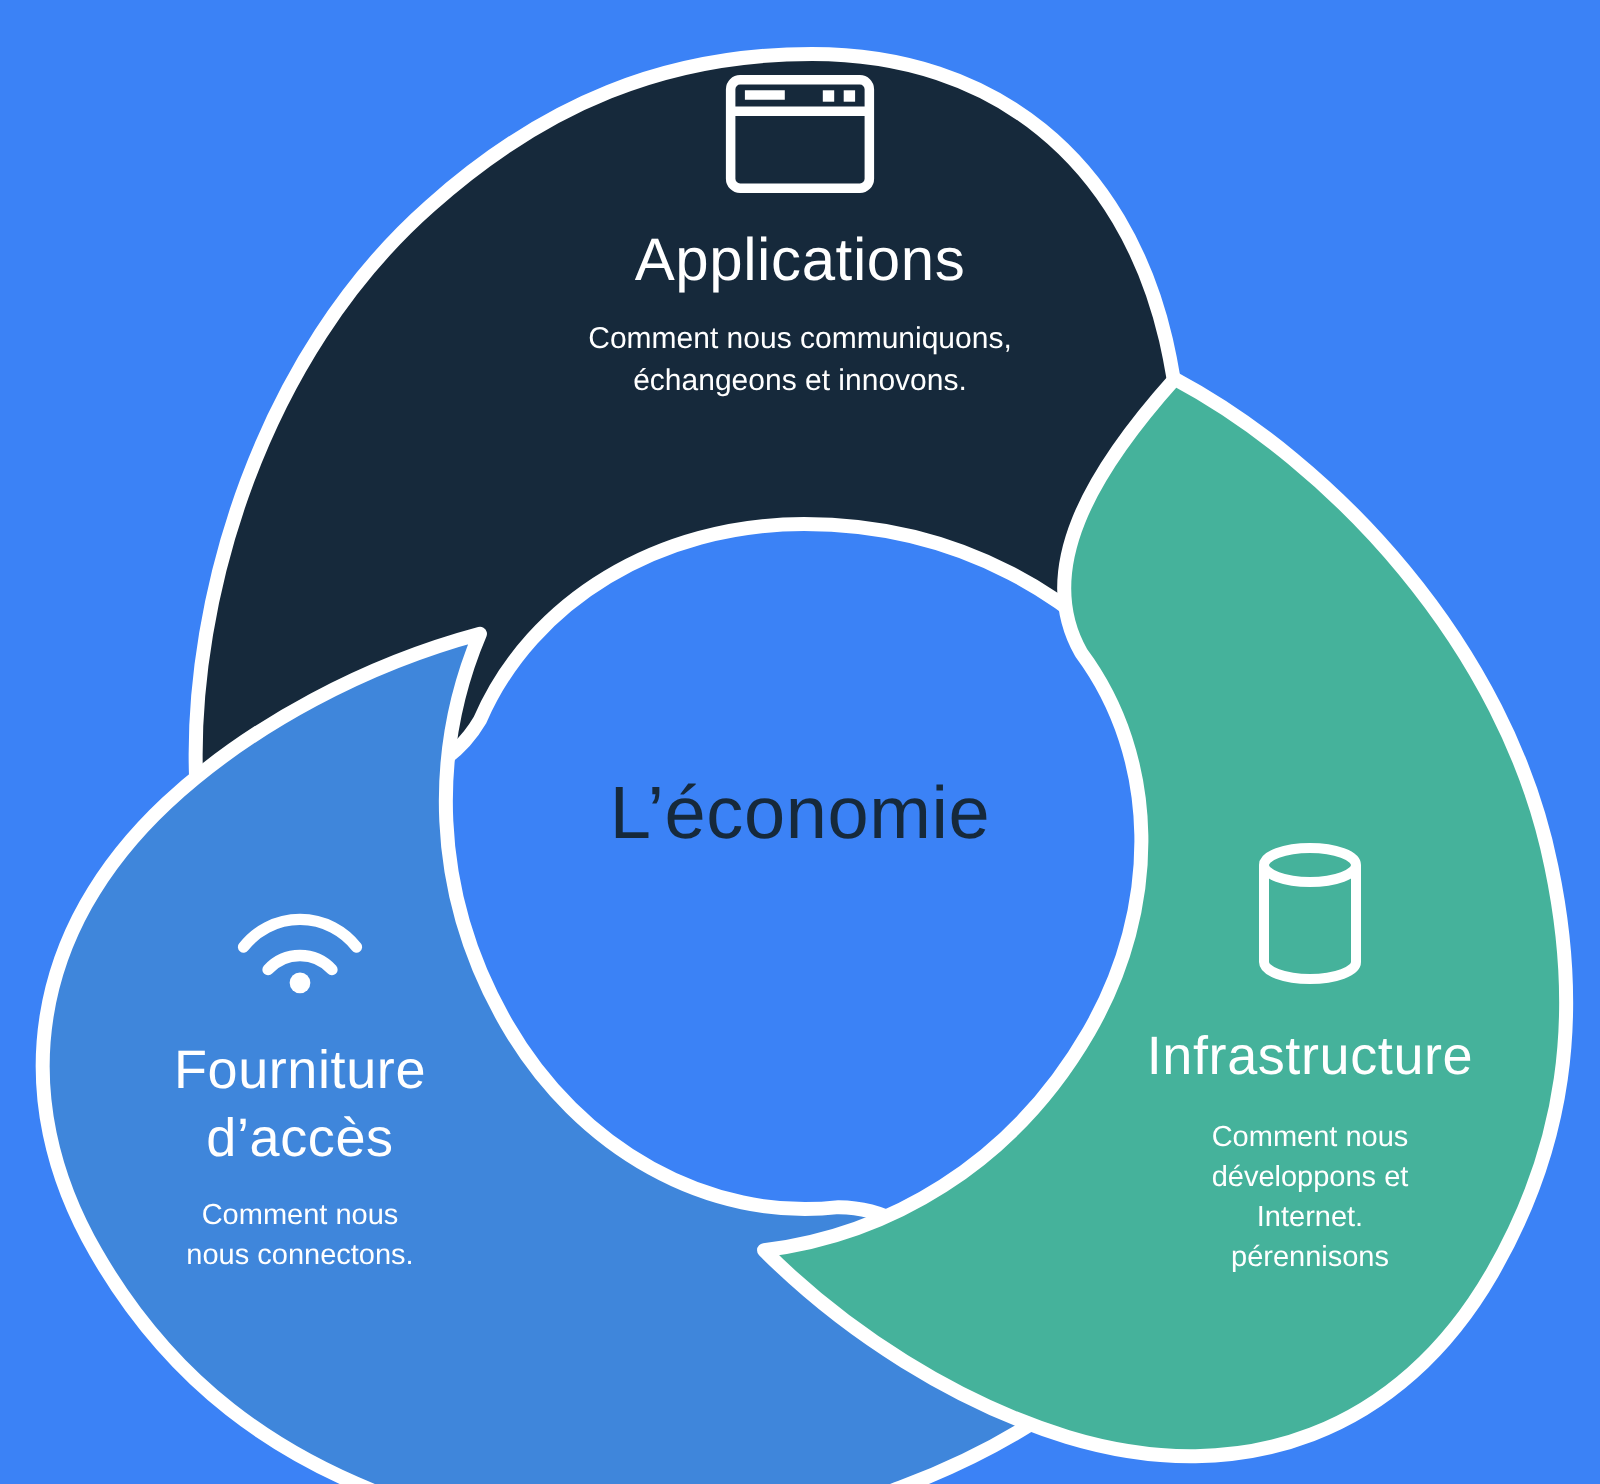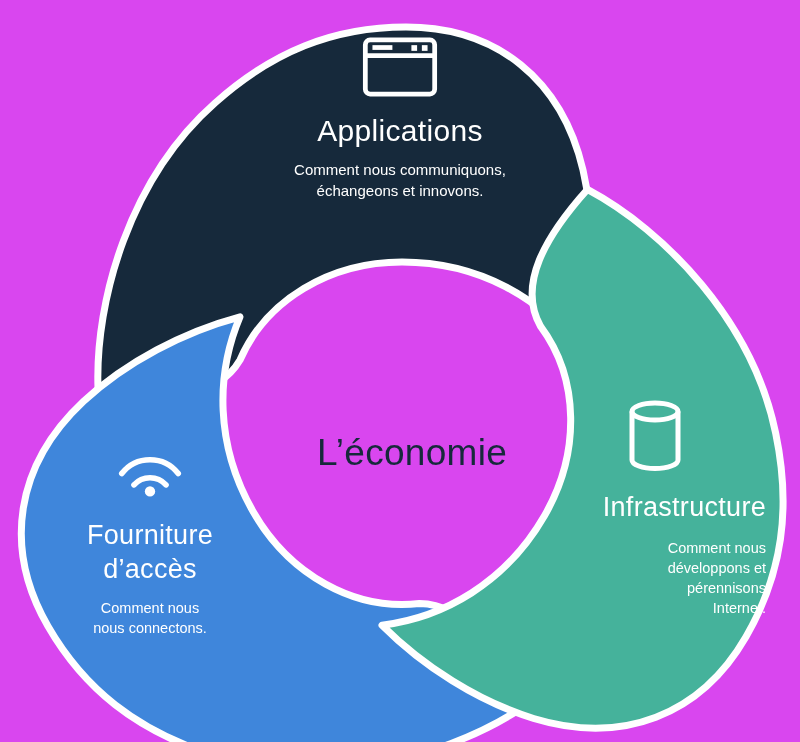--- a/index.html
+++ b/index.html
@@ -2,21 +2,21 @@
 <html lang="fr"><head>
 <meta charset="utf-8">
 <style>
   html, body { margin: 0; padding: 0; background: #ffffff; }
   body { font-family: "Liberation Sans", sans-serif; }
   .canvas {
     position: relative;
     width: 800px;
     height: 742px;
     overflow: hidden;
-    background: #d946ef;
+    background: #3b82f6;
   }
   .petals-svg {
     position: absolute;
     left: 0; top: 0;
     width: 800px; height: 742px;
   }
   .petals-svg use {
     stroke-width: 7px;
     stroke-linejoin: round;
     stroke-linecap: round;
@@ -33,34 +33,33 @@
   .block-top   { left: 240px; top: 36px;  width: 320px; }
   .block-top .icon-wrap { margin-bottom: 14px; }
   .block-top .title { font-size: 30px; line-height: 37px; }
   .block-top .desc  { font-size: 15px; line-height: 21px; margin-top: 10px; }
 
   .block-left  { left: 40px;  top: 434px; width: 220px; }
   .block-left .icon-wrap { margin-bottom: 20px; }
   .block-left .title { font-size: 27px; line-height: 34px; }
   .block-left .desc  { font-size: 14.5px; line-height: 20px; margin-top: 12px; }
 
-  .block-right { left: 544px; top: 400px; width: 222px; text-align: right; }
+  .block-right { left: 544px; top: 421px; width: 222px; }
   .block-right .icon-wrap { margin-bottom: 18px; }
   .block-right .title { font-size: 27px; line-height: 34px; }
   .block-right .desc  { font-size: 14.5px; line-height: 20px; margin-top: 14px; }
 
   .center-label {
     position: absolute;
-    left: 262px; top: 382px; width: 300px;
+    left: 250px; top: 382px; width: 300px;
     text-align: center;
     font-size: 37px;
     line-height: 50px;
     font-weight: 400;
     letter-spacing: 0.3px;
-    margin-top: 46px;
   }
 </style>
 </head>
 <body>
 
 <div class="canvas">
 
   <svg class="petals-svg" viewBox="0 0 800 742" aria-hidden="true">
     <defs>
       <path id="petal" d="M 98 388
@@ -120,22 +119,22 @@
         <ellipse cx="28" cy="11.5" rx="23" ry="8.5" fill="none" stroke="#ffffff" stroke-width="5"></ellipse>
         <path d="M 5 11.5 L 5 60 A 23 8.5 0 0 0 51 60 L 51 11.5" fill="none" stroke="#ffffff" stroke-width="5"></path>
       </svg>
     </div>
     <div class="title">
       <div>Infrastructure</div>
     </div>
     <div class="desc">
       <div>Comment nous</div>
       <div>développons et</div>
+      <div>Internet.</div>
       <div>pérennisons</div>
-      <div>Internet.</div>
     </div>
   </div>
 
   <div class="center-label" style="color: rgb(22, 41, 59);">
     <div>L’économie</div>
   </div>
 
 </div>
 
 </body></html>

